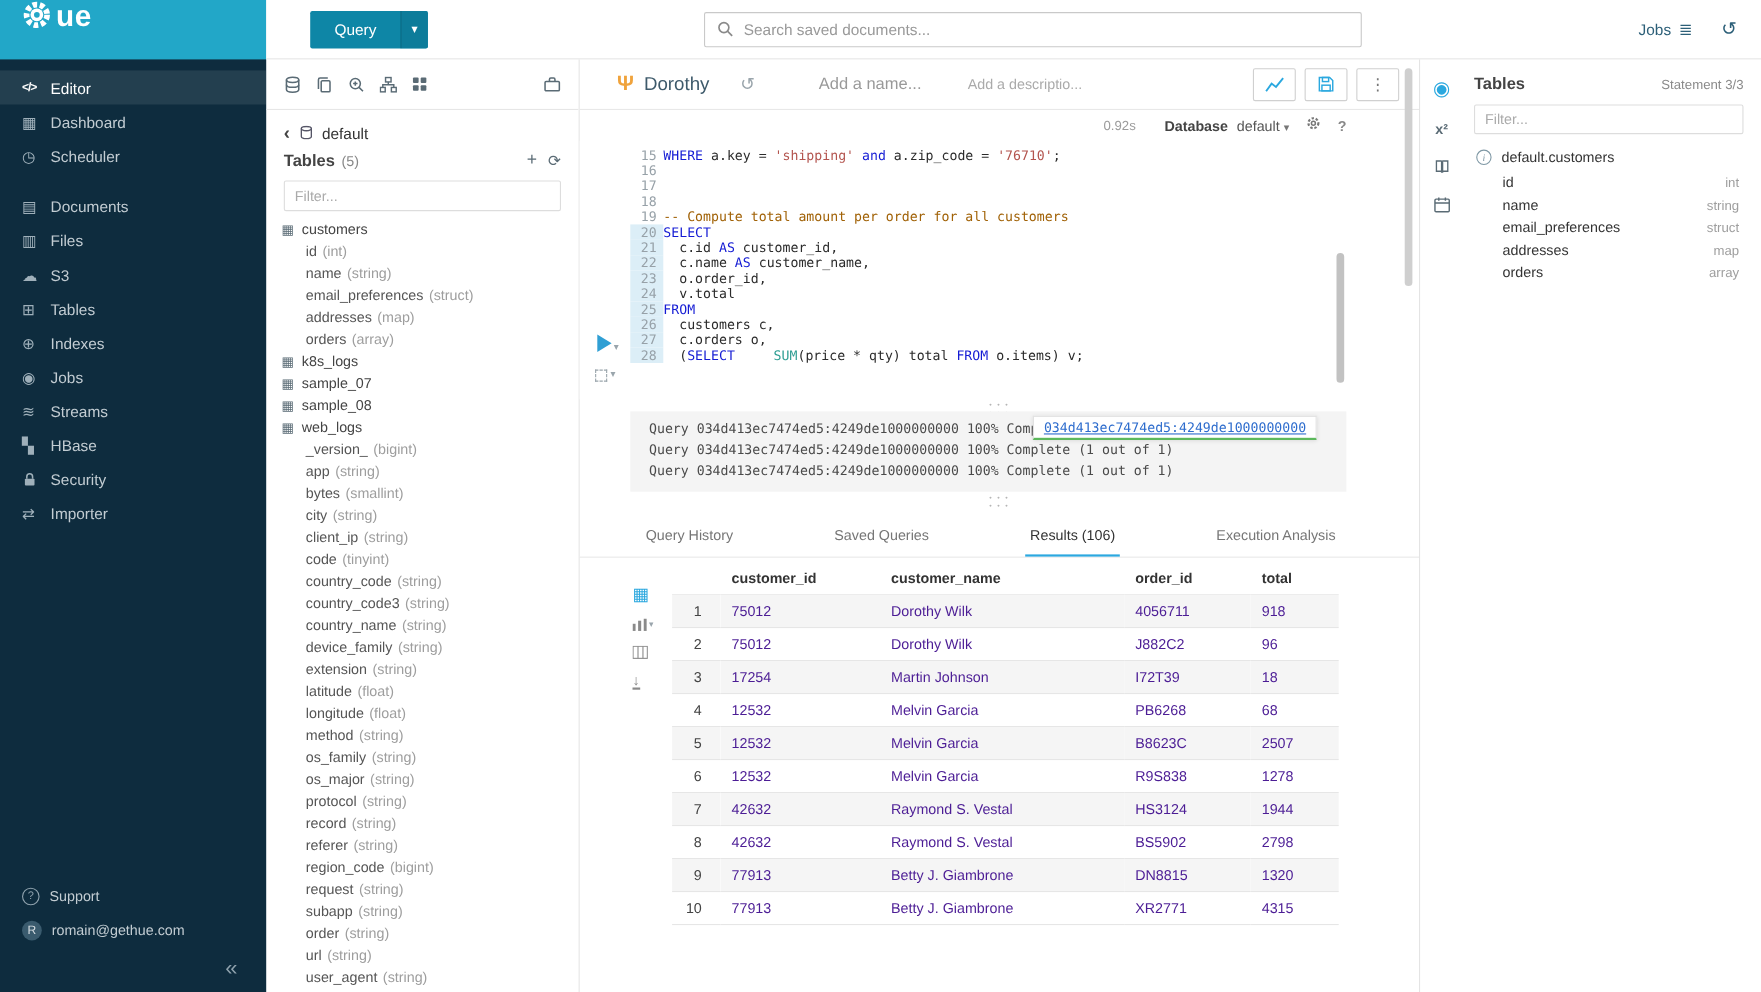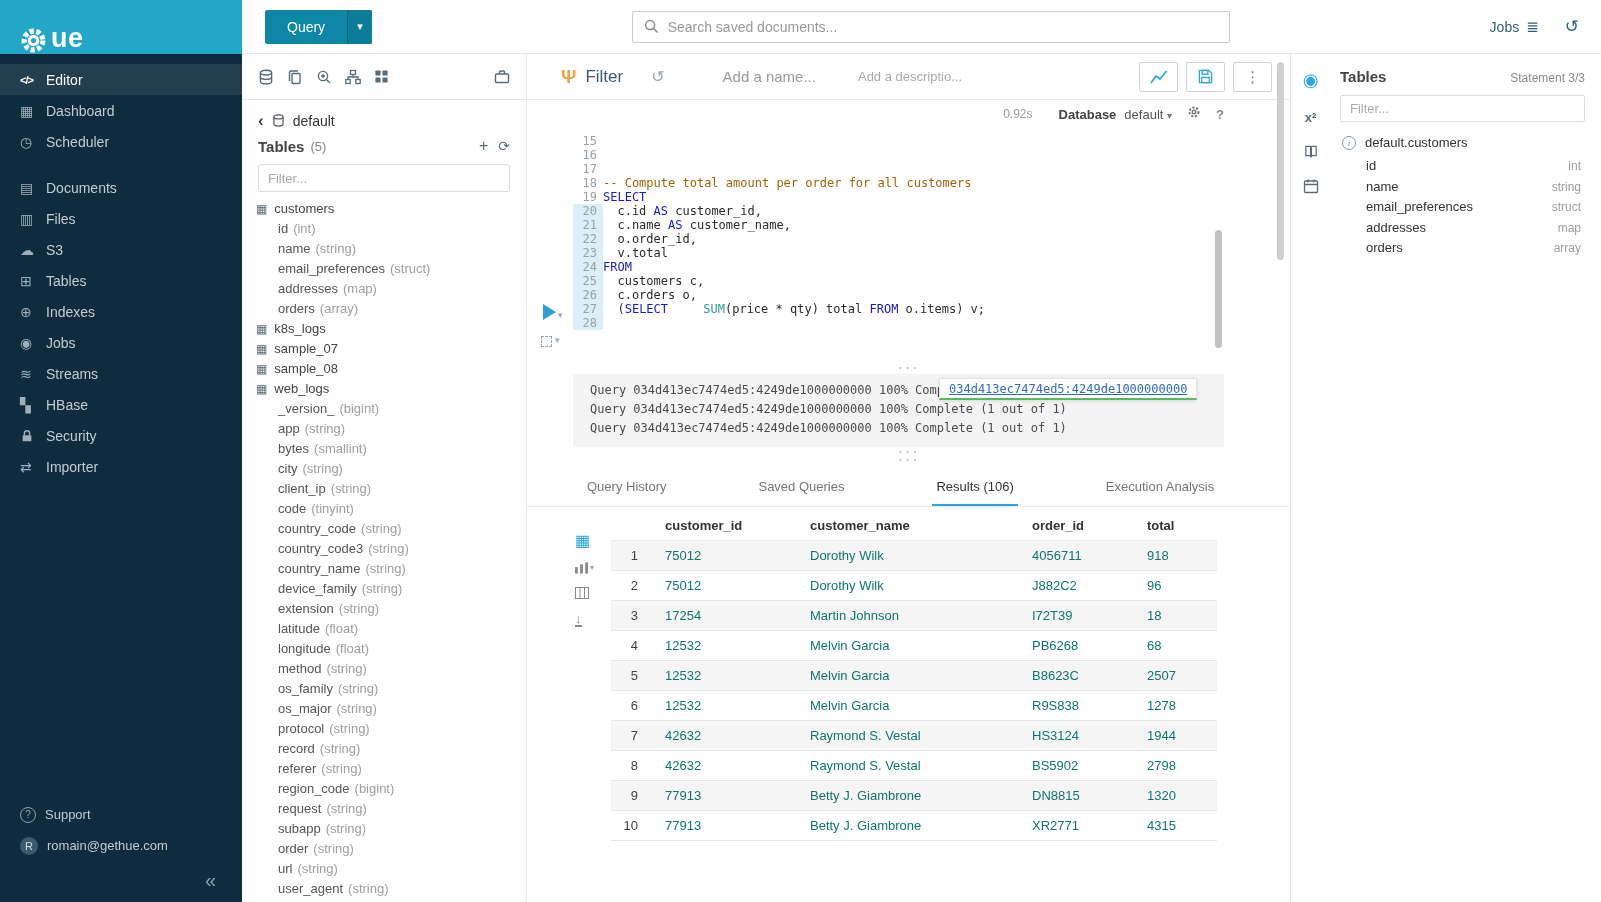--- a/index.html
+++ b/index.html
@@ -2,40 +2,40 @@
 <html><head>
 <meta charset="utf-8">
 <style>
   * { box-sizing: border-box; margin: 0; padding: 0; }
   html,body { width:1601px; height:902px; overflow:hidden; }
   body { font-family:"Liberation Sans", sans-serif; background:#fff; color:#333; }
   .app { display:flex; width:1601px; height:902px; }
 
   
   .sidebar { width:242px; background:#0e2c3e; color:#c2ccd2; display:flex; flex-direction:column; flex-shrink:0; }
-  .logo { height:54px; background:#22a7c8; display:flex; align-items:flex-end; padding-left:20px; gap:4px; cursor:pointer; }
+  .logo { height:54px; background:#22a7c8; display:flex; align-items:flex-start; padding-left:20px; gap:4px; cursor:pointer; }
   .logo-text { color:#fff; font-size:27px; font-weight:bold; letter-spacing:0.5px; }
   .nav { padding-top:10px; }
   .nav-item { height:31px; display:flex; align-items:center; padding-left:20px; font-size:14px; cursor:pointer; }
   .nav-item.group-start { margin-top:15px; }
   .nav-item.active { background:rgba(255,255,255,0.09); color:#fff; }
   .nav-icon { width:26px; display:inline-flex; align-items:center; font-size:14px; color:#9fb0ba; }
   .nav-item.active .nav-icon { color:#fff; }
   .nav-icon.code-icon { font-size:11px; font-weight:bold; letter-spacing:-1px; }
   .side-footer { margin-top:auto; padding-bottom:6px; }
   .foot-item { height:31px; display:flex; align-items:center; padding-left:20px; gap:9px; font-size:13px; cursor:pointer; }
   .q-circle { width:16px; height:16px; border:1.5px solid #8fa2ad; border-radius:50%; font-size:10px; display:inline-flex; align-items:center; justify-content:center; color:#8fa2ad; }
   .avatar { width:18px; height:18px; border-radius:50%; background:#3a5b6e; color:#d5dde2; font-size:11px; display:inline-flex; align-items:center; justify-content:center; }
   .collapse-row { text-align:right; padding:8px 26px 4px 0; }
   .collapse { color:#8fa2ad; font-size:20px; cursor:pointer; }
 
   
   .main-col { flex:1; display:flex; flex-direction:column; min-width:0; }
   .topbar { height:54px; background:#fff; border-bottom:1px solid #e6e6e6; display:flex; align-items:center; flex-shrink:0; }
-  .query-btn { margin-left:23px; height:34px; background:#0e86a6; border-radius:2px; display:flex; align-items:stretch; color:#fff; cursor:pointer; overflow:hidden; }
+  .query-btn { margin-left:40px; height:34px; background:#0e86a6; border-radius:2px; display:flex; align-items:stretch; color:#fff; cursor:pointer; overflow:hidden; }
   .query-btn-label { display:flex; align-items:center; padding:0 22px; font-size:14px; }
   .query-btn-caret { display:flex; align-items:center; padding:0 9px; background:#0d7c9a; border-left:1px solid rgba(0,0,0,0.15); font-size:11px; }
   .search-wrap { flex:1; max-width:598px; margin:0 auto; height:32px; border:1px solid #c9c9c9; border-radius:2px; display:flex; align-items:center; padding:0 11px; gap:9px; background:#fff; }
   .search-input { flex:1; border:none; outline:none; font-size:14px; color:#333; font-family:"Liberation Sans", sans-serif; }
   .search-input::placeholder { color:#999; }
   .topbar-right { display:flex; align-items:center; gap:26px; margin-right:22px; }
   .jobs { color:#2c5f78; font-size:14px; display:flex; align-items:center; gap:7px; cursor:pointer; }
   .jobs-ico { font-size:15px; }
   .history-ico { color:#2c5f78; font-size:17px; cursor:pointer; }
 
@@ -117,21 +117,21 @@
 
   
   .results { flex:1; display:flex; min-height:0; padding-top:4px; }
   .res-icons { width:30px; margin-left:48px; padding-top:22px; display:flex; flex-direction:column; align-items:flex-start; gap:13px; flex-shrink:0; }
   .res-ico { cursor:pointer; color:#8a8a8a; font-size:15px; line-height:1; display:inline-flex; align-items:center; gap:2px; }
   .res-ico.active-grid { color:#2ba8df; font-size:16px; }
   .res-caret { font-size:8px; color:#9aa5ac; }
   .dl-arrow { font-size:13px; border-bottom:2px solid #8a8a8a; padding-bottom:0px; }
   .results-table { width:606px; margin-left:6px; border-collapse:collapse; font-size:13px; table-layout:fixed; align-self:flex-start; }
   .results-table th { text-align:left; font-weight:bold; color:#333; padding:7px 10px; border-bottom:1px solid #ececec; cursor:pointer; }
-  .results-table td { padding:7px 10px; border-bottom:1px solid #e6e6e6; color:#0f766e; overflow:hidden; white-space:nowrap; }
+  .results-table td { padding:7px 10px; border-bottom:1px solid #e6e6e6; color:#4c1d95; overflow:hidden; white-space:nowrap; }
   .results-table tbody tr:nth-child(odd) { background:#f5f5f5; }
   .results-table td.row-num { text-align:right; padding-right:17px; color:#444; }
   .results-table th:nth-child(1), .results-table td:nth-child(1) { width:44px; }
   .results-table th:nth-child(2), .results-table td:nth-child(2) { width:145px; }
   .results-table th:nth-child(3), .results-table td:nth-child(3) { width:222px; }
   .results-table th:nth-child(4), .results-table td:nth-child(4) { width:115px; }
   .results-table th:nth-child(5), .results-table td:nth-child(5) { width:80px; }
 
   
   .right-strip { width:40px; border-left:1px solid #e4e4e4; display:flex; flex-direction:column; align-items:center; padding-top:15px; gap:19px; flex-shrink:0; }
@@ -467,21 +467,21 @@
             <div class="tree-row tree-col">
               <span class="col-name">user_agent</span>
               <span class="col-type">(string)</span>
             </div>
           </div>
       </section>
 
       <section class="main">
         <div class="main-toolbar">
           <span class="impala-ico">Ψ</span>
-          <span class="snippet-title">Filter</span>
+          <span class="snippet-title">Dorothy</span>
           <span class="snippet-history">↺</span>
           <span class="name-placeholder">Add a name...</span>
           <span class="desc-placeholder">Add a descriptio...</span>
           <span class="mt-spacer"></span>
           <span class="tool-btn">
             <svg width="18" height="14" viewBox="0 0 18 14" fill="none" stroke="#2ba8df" stroke-width="1.7">
               <path d="M1 13L6 6l4 3 6.5-8"></path>
             </svg>
           </span>
           <span class="tool-btn">
@@ -529,20 +529,21 @@
               <div class="gutter-line gutter-active">21</div>
               <div class="gutter-line gutter-active">22</div>
               <div class="gutter-line gutter-active">23</div>
               <div class="gutter-line gutter-active">24</div>
               <div class="gutter-line gutter-active">25</div>
               <div class="gutter-line gutter-active">26</div>
               <div class="gutter-line gutter-active">27</div>
               <div class="gutter-line gutter-active">28</div>
             </div>
           <div class="code">
+              <div class="code-line"><span class="tok-kw">WHERE</span><span class="tok-pl"> a.key = </span><span class="tok-str">'shipping'</span><span class="tok-pl"> </span><span class="tok-kw">and</span><span class="tok-pl"> a.zip_code = </span><span class="tok-str">'76710'</span><span class="tok-pl">;</span></div>
               <div class="code-line">&nbsp;</div>
               <div class="code-line">&nbsp;</div>
               <div class="code-line">&nbsp;</div>
               <div class="code-line"><span class="tok-com">-- Compute total amount per order for all customers</span></div>
               <div class="code-line"><span class="tok-kw">SELECT</span></div>
               <div class="code-line"><span class="tok-pl">  c.id </span><span class="tok-kw">AS</span><span class="tok-pl"> customer_id,</span></div>
               <div class="code-line"><span class="tok-pl">  c.name </span><span class="tok-kw">AS</span><span class="tok-pl"> customer_name,</span></div>
               <div class="code-line"><span class="tok-pl">  o.order_id,</span></div>
               <div class="code-line"><span class="tok-pl">  v.total</span></div>
               <div class="code-line"><span class="tok-kw">FROM</span></div>

